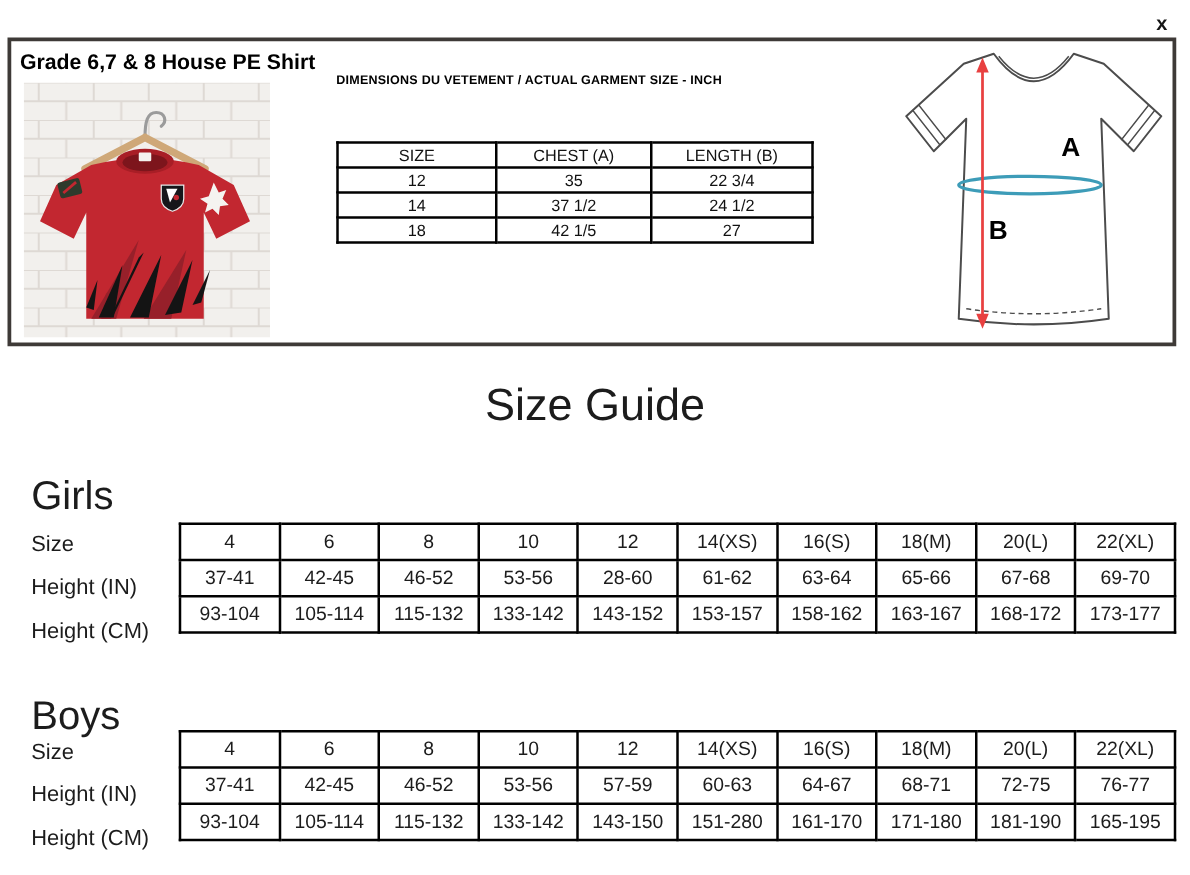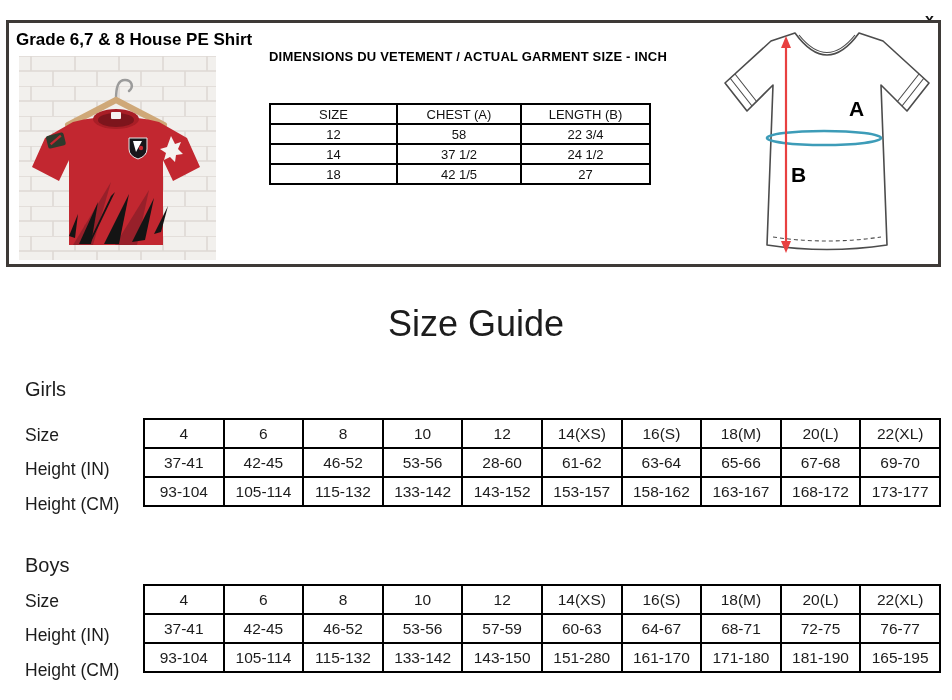--- a/index.html
+++ b/index.html
@@ -6,45 +6,45 @@
   html,body { margin:0; padding:0; background:#ffffff; }
   body { font-family:"Liberation Sans", sans-serif; color:#111; }
   .page { position:relative; width:952px; height:700px; background:#fff; overflow:hidden; }
 
   
   .close-btn { position:absolute; top:12px; right:18px; font-weight:700; font-size:16px;
     line-height:1; background:none; border:none; padding:0; cursor:pointer; color:#151515;
     font-family:"Liberation Sans", sans-serif; }
 
   
-  .panel { position:absolute; left:6px; top:20px; width:935px; height:247px;
+  .panel { position:absolute; left:6px; top:30px; width:935px; height:247px;
     border:3px solid #3e3a37; background:#fff; }
   .panel-title { position:absolute; left:7px; top:7px; font-size:17px; font-weight:700; color:#000; }
 
   .photo { position:absolute; left:10px; top:33px; width:197px; height:204px; }
   .photo svg { display:block; }
 
-  .dim-heading { position:absolute; left:260px; top:26px; font-size:13px; font-weight:700;
+  .dim-heading { position:absolute; left:260px; top:26px; font-size:10px; font-weight:700;
     letter-spacing:.2px; color:#000; white-space:nowrap; }
 
   .garment-table { position:absolute; left:260px; top:80px; border-collapse:collapse; table-layout:fixed; }
   .garment-table th, .garment-table td { border:2px solid #000; font-size:13px; font-weight:400;
     text-align:center; height:20px; padding:1px 2px; background:#fff; color:#111; }
 
   .diagram { position:absolute; left:706px; top:0; width:228px; height:241px; }
   .diagram svg { position:absolute; left:0; top:0; }
   .measure-label { position:absolute; font-weight:700; font-size:21px; color:#000; }
   .label-a { left:134px; top:74px; }
   .label-b { left:76px; top:140px; }
 
   
   .sg-title { position:absolute; left:0; top:303px; width:952px; margin:0; text-align:center;
     font-size:36px; font-weight:400; color:#1c1c1c; }
 
-  .sg-heading { position:absolute; left:25px; margin:0; font-size:20px; font-weight:400; color:#1c1c1c; }
+  .sg-heading { position:absolute; left:25px; margin:0; font-size:32px; font-weight:400; color:#1c1c1c; }
   .girls-heading { top:378px; }
   .boys-heading  { top:544px;margin-top:10px; }
 
   .sg-labels { position:absolute; left:25px; width:118px; }
   .sg-labels div { height:34.3px; line-height:34.3px; font-size:17.5px; color:#1c1c1c; }
   .girls-labels { top:418px; }
   .boys-labels  { top:584px; }
 
   .sg-table { position:absolute; left:143px; width:798px; border-collapse:collapse; table-layout:fixed; }
   .sg-table td { border:2.5px solid #000; text-align:center; font-size:15.5px; height:29px;
@@ -123,21 +123,21 @@
       <thead>
         <tr>
             <th>SIZE</th>
             <th>CHEST (A)</th>
             <th>LENGTH (B)</th>
           </tr>
       </thead>
       <tbody>
           <tr>
             <td>12</td>
-            <td>58</td>
+            <td>35</td>
             <td>22 3/4</td>
           </tr>
           <tr>
             <td>14</td>
             <td>37 1/2</td>
             <td>24 1/2</td>
           </tr>
           <tr>
             <td>18</td>
             <td>42 1/5</td>

